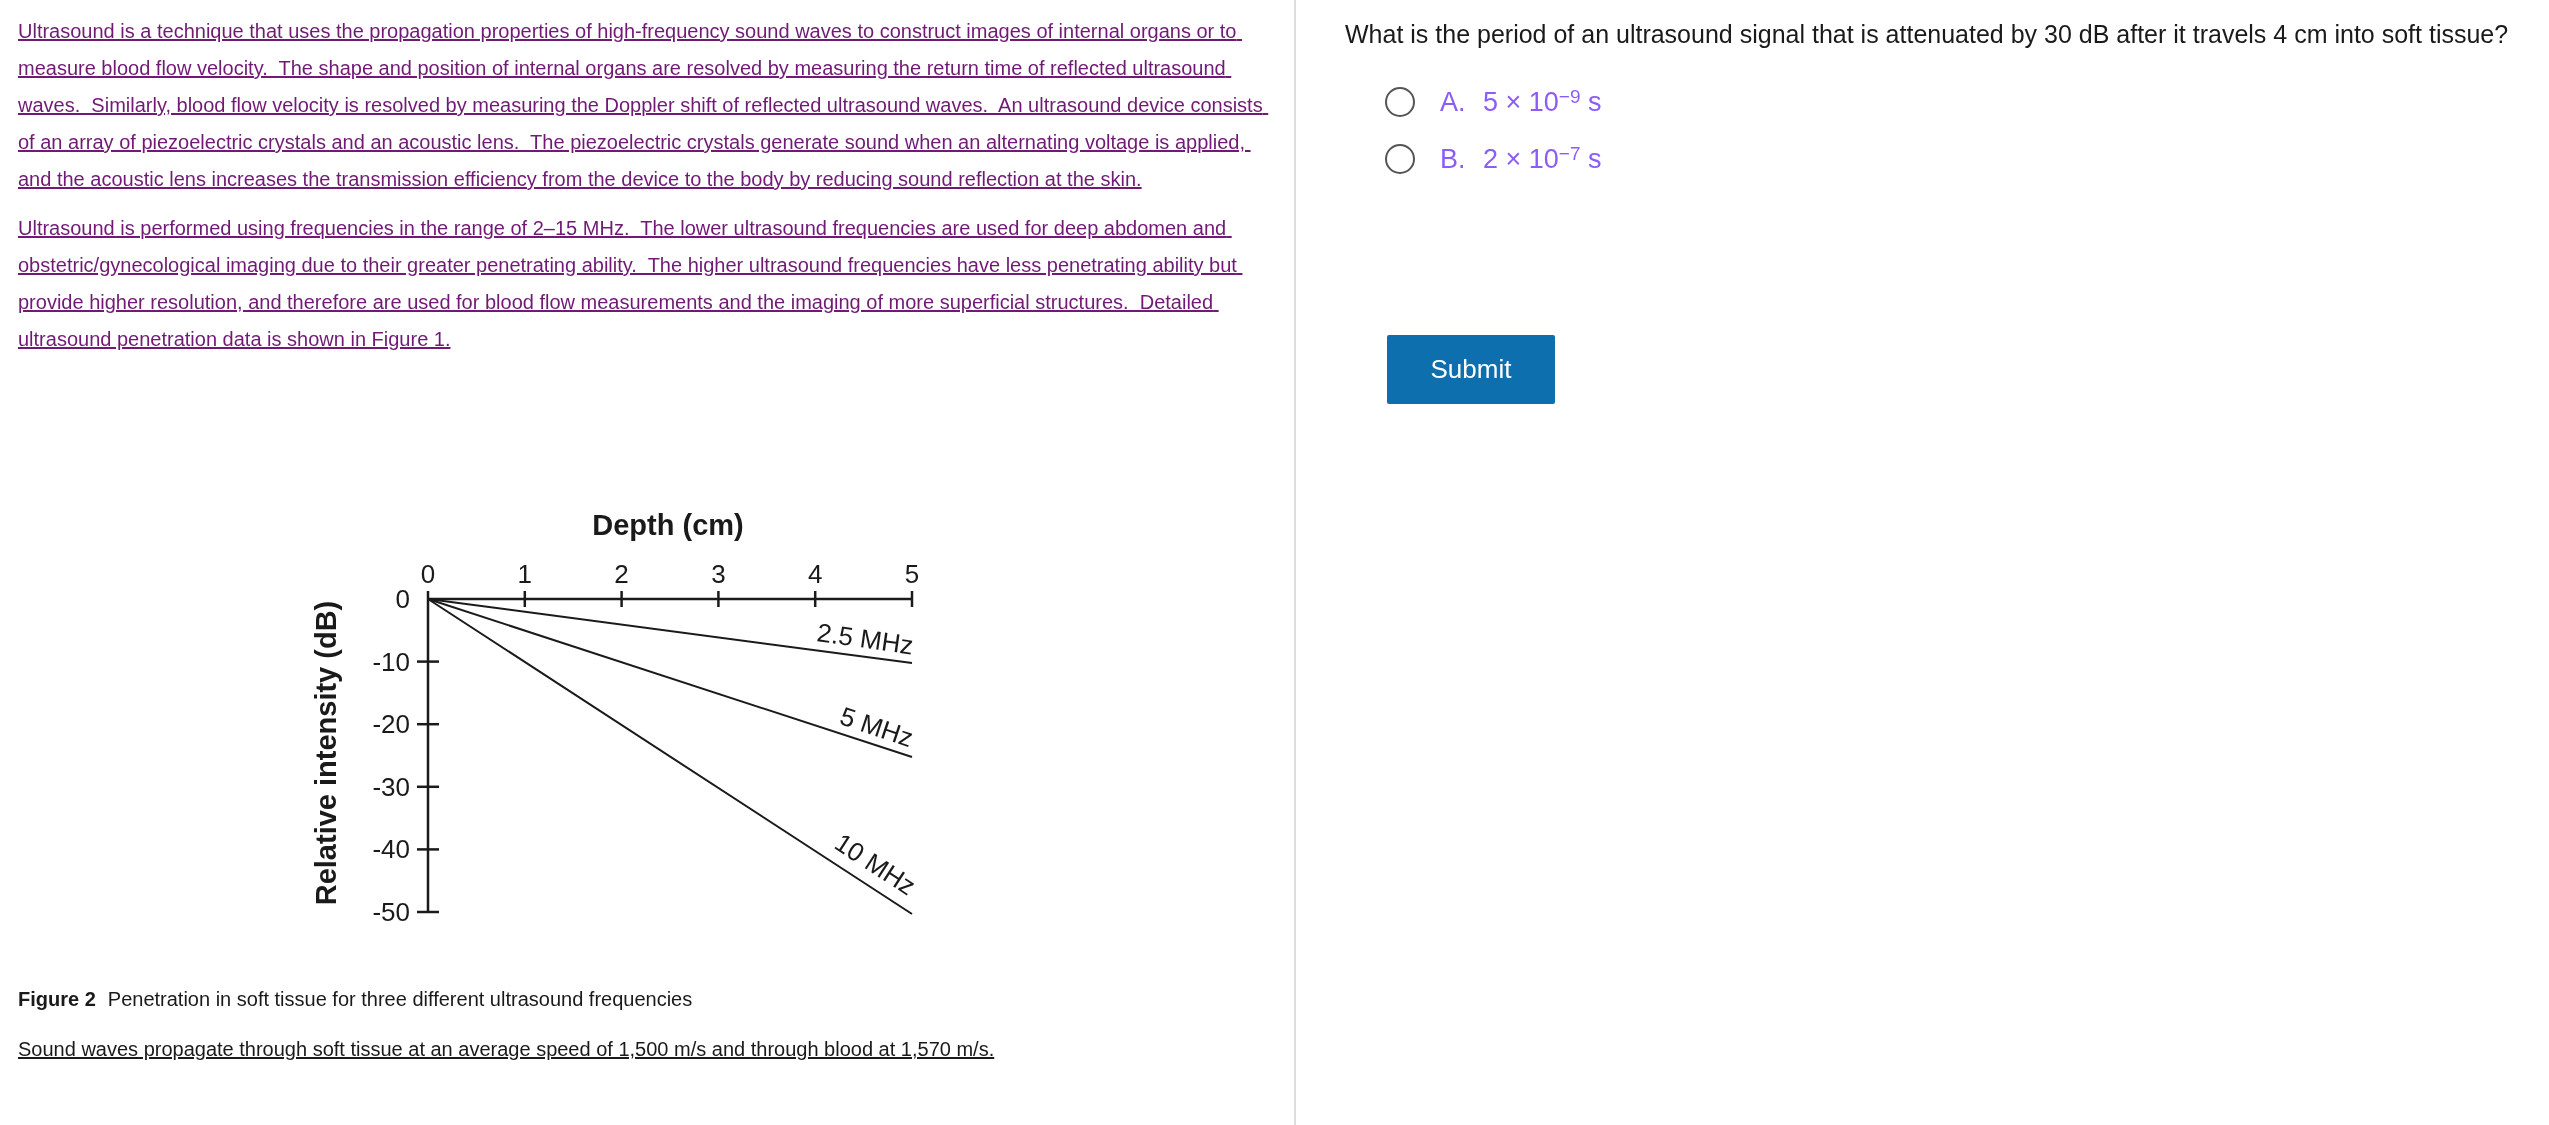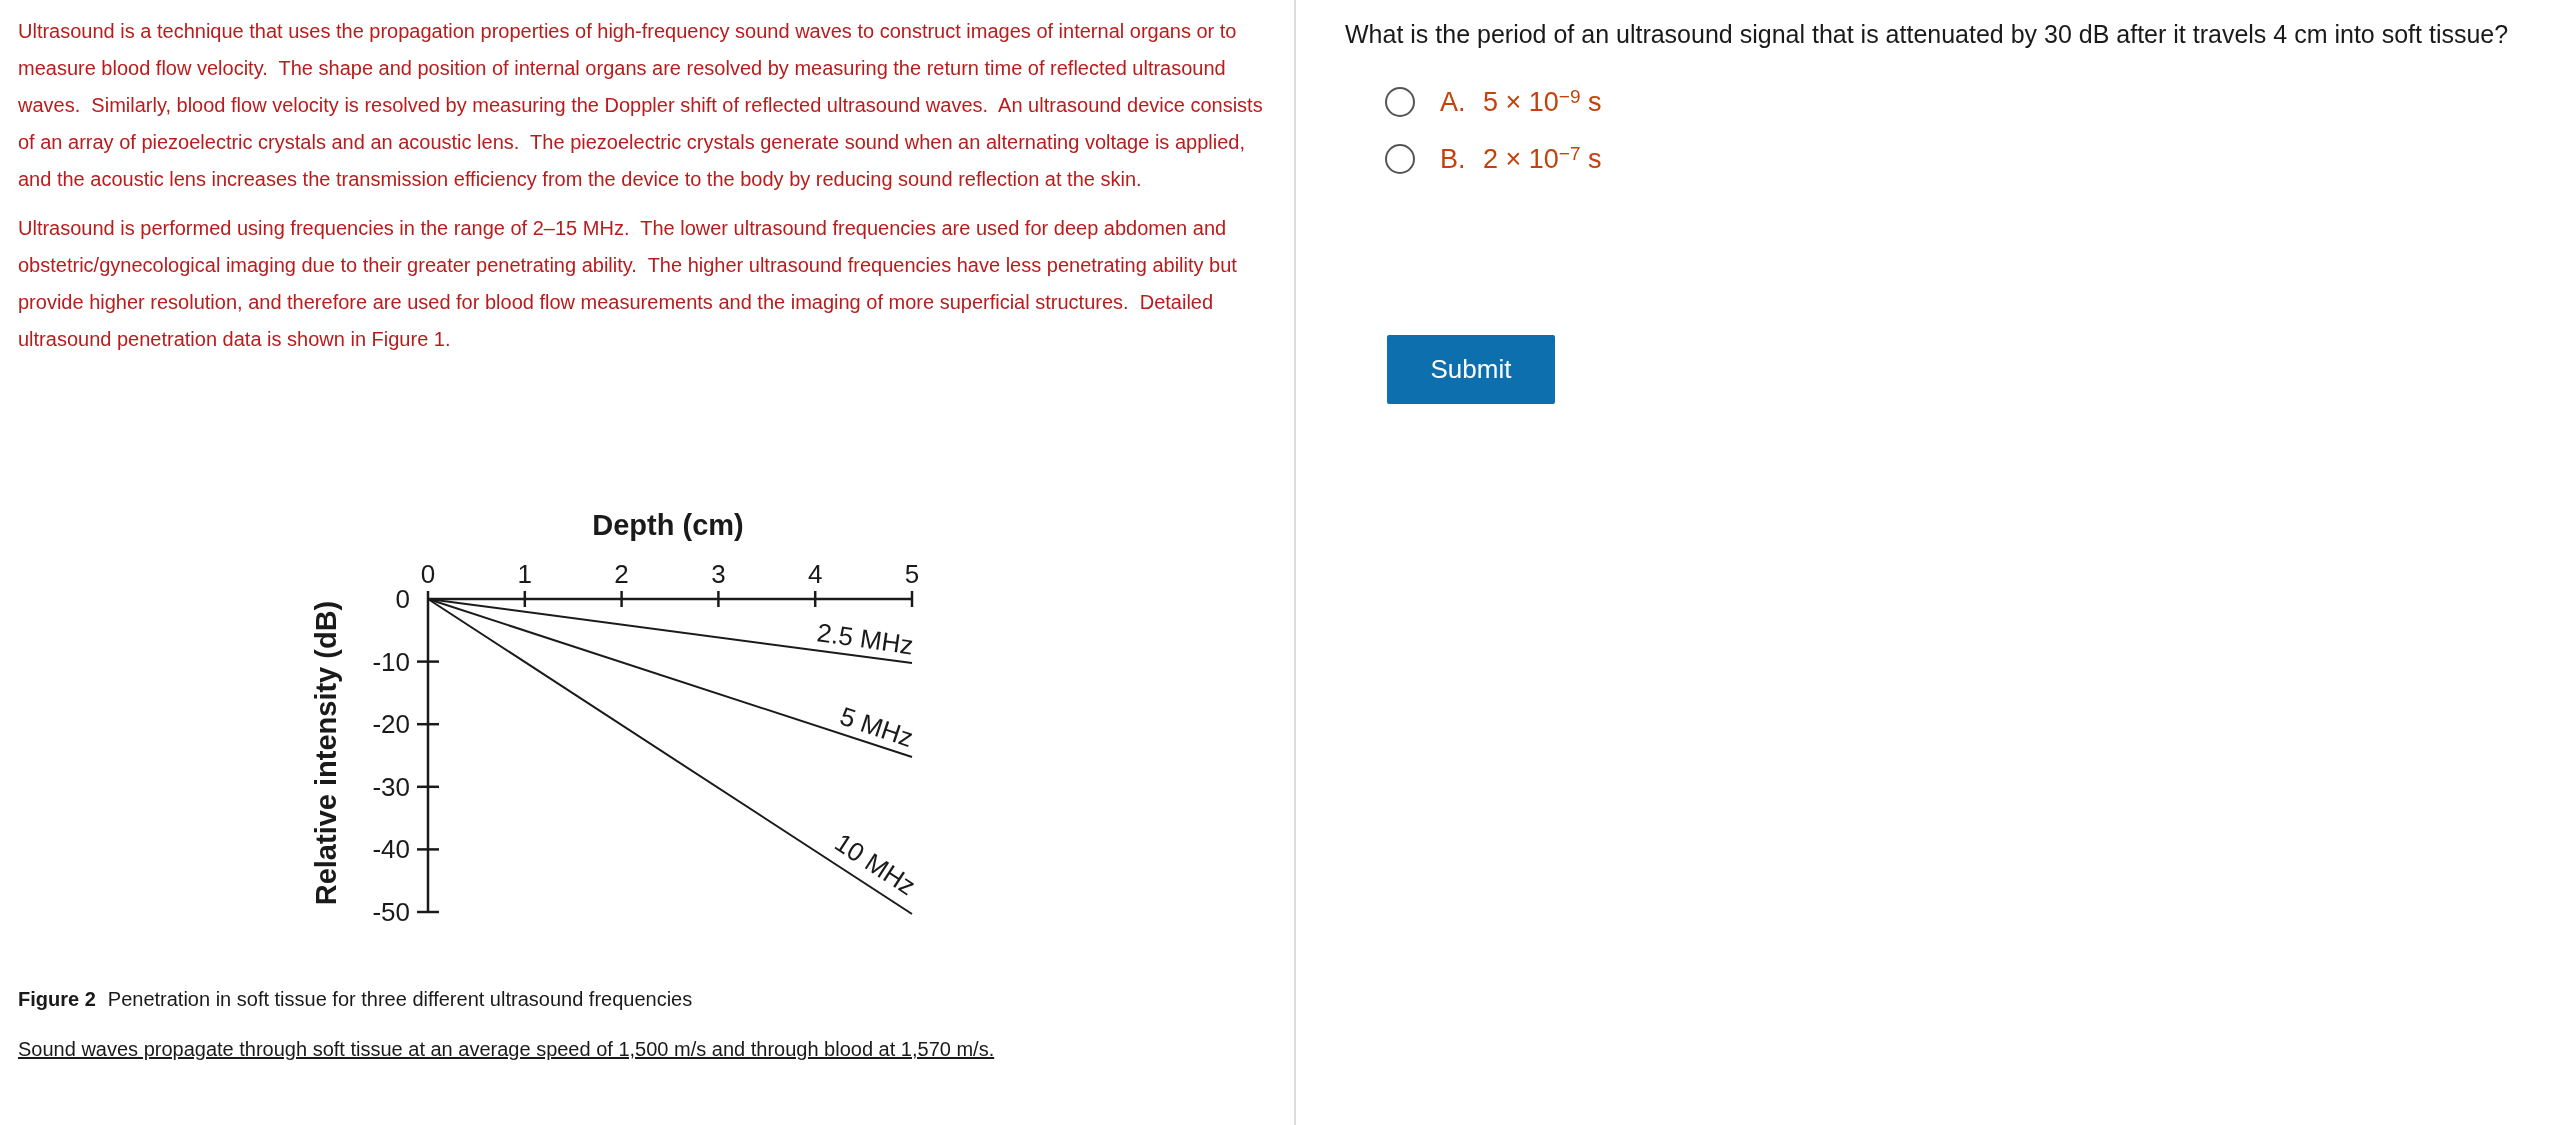--- a/index.html
+++ b/index.html
@@ -12,21 +12,22 @@
     position: relative;
   }
   
   .passage {
     position: absolute; left: 18px; top: 13px; width: 1252px;
   }
   .passage p {
     font-size: 20px; line-height: 37px;
     white-space: pre-wrap;
     margin-bottom: 12px;
-    color: #b91c1c;
+    color: #701a75;
+    text-decoration: underline;
   }
   
   .chart-wrap { position: absolute; left: 245px; top: 495px; width: 720px; height: 450px; }
   .chart-wrap svg { display: block; }
   .figure-caption {
     position: absolute; left: 18px; top: 985px; width: 1252px;
     font-size: 20px; line-height: 28px;
   }
   .figure-caption .fig-label { font-weight: bold; }
   .figure-caption .fig-text { margin-left: 12px; }
@@ -45,21 +46,21 @@
     font-size: 25px; line-height: 32px; white-space: nowrap;
     color: #1a1a1a;
   }
   .options { position: absolute; left: 1385px; top: 73px; }
   .option-row { display: flex; align-items: center; height: 57px; cursor: pointer; }
   .radio {
     width: 30px; height: 30px; border-radius: 50%;
     border: 2px solid #555; background: #fff;
     flex: 0 0 auto;
   }
-  .option-label { margin-left: 25px; font-size: 27px; color: #c2410c; white-space: nowrap; }
+  .option-label { margin-left: 25px; font-size: 27px; color: #8b5cf6; white-space: nowrap; }
   .option-letter { display: inline-block; min-width: 43px; }
   .option-label sup { font-size: 19px; vertical-align: 8px; }
   .submit-btn {
     position: absolute; left: 1387px; top: 335px;
     width: 168px; height: 69px;
     background: #0d6fad; color: #ffffff;
     font-size: 26px; font-family: "Liberation Sans", "DejaVu Sans", sans-serif;
     border: none; border-radius: 2px; cursor: pointer;
   }
   

